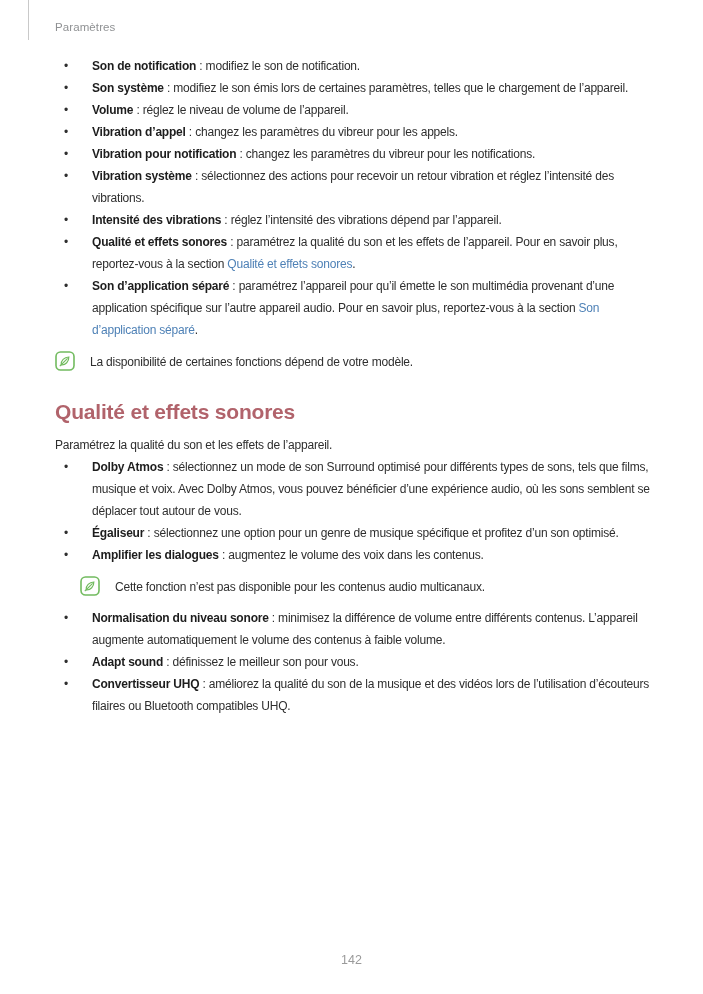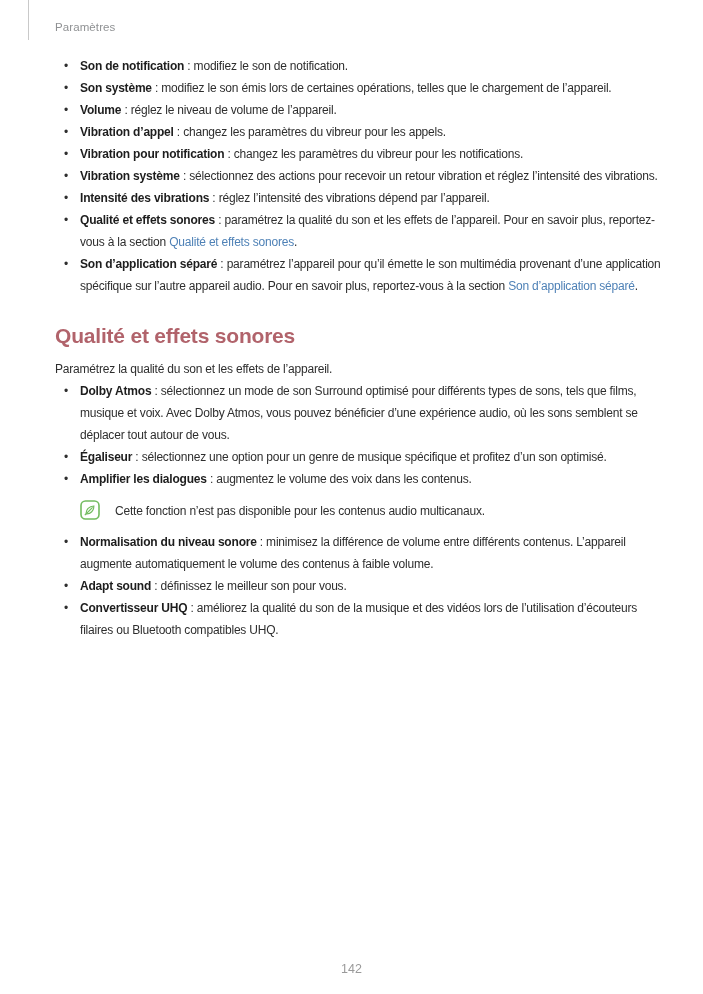--- a/index.html
+++ b/index.html
@@ -18,56 +18,56 @@
   .page { padding:21px 38px 0 55px; }
   .header-label {
     font-size:11.5px; color:#8f9193; letter-spacing:0.1px;
     margin-bottom:22px;
   }
   .content {
     font-size:12px; line-height:22px; letter-spacing:-0.2px; color:#2e2e2e;
   }
   .li { display:flex; }
   .dot { flex:none; width:16px; margin-left:9px; color:#2e2e2e; }
-  .li-body { flex:1; }
+  .li-body { flex:1;margin-left:12px; }
   span.bold { font-weight:700; color:#1d1d1d; }
   span.link { color:#4e81b6; }
   .note { display:flex; gap:15px; margin:9px 0 9px 0; }
   .note .note-icon { flex:none; width:20px; height:20px; margin-top:1px; }
   .note .note-text { padding-top:1px; }
   .note.indent { margin-left:25px; }
   .section-title {
     font-family:"Liberation Sans", sans-serif;
     font-size:21px; font-weight:700; color:#b1636b;
     letter-spacing:-0.2px;
     margin:28px 0 11px 0;
   }
   .footer {
-    position:absolute; bottom:18px; left:0; width:100%;
+    position:absolute; bottom:27px; left:0; width:100%;
     text-align:center; font-size:12.5px; color:#9a9a9a;
   }
 </style>
 </head>
 <body>
 
 <div class="top-rule"></div>
 
 <div class="page">
   <div class="header-label">Paramètres</div>
 
   <div class="content">
 
     <div>
         <div class="li">
           <span class="dot">•</span>
           <div class="li-body"><span class="bold">Son de notification</span><span class="text"> : modifiez le son de notification.</span></div>
         </div>
         <div class="li">
           <span class="dot">•</span>
-          <div class="li-body"><span class="bold">Son système</span><span class="text"> : modifiez le son émis lors de certaines opérations, telles que le chargement de l’appareil.</span></div>
+          <div class="li-body"><span class="bold">Son système</span><span class="text"> : modifiez le son émis lors de certaines paramètres, telles que le chargement de l’appareil.</span></div>
         </div>
         <div class="li">
           <span class="dot">•</span>
           <div class="li-body"><span class="bold">Volume</span><span class="text"> : réglez le niveau de volume de l’appareil.</span></div>
         </div>
         <div class="li">
           <span class="dot">•</span>
           <div class="li-body"><span class="bold">Vibration d’appel</span><span class="text"> : changez les paramètres du vibreur pour les appels.</span></div>
         </div>
         <div class="li">
@@ -85,20 +85,30 @@
         <div class="li">
           <span class="dot">•</span>
           <div class="li-body"><span class="bold">Qualité et effets sonores</span><span class="text"> : paramétrez la qualité du son et les effets de l’appareil. Pour en savoir plus, reportez-vous à la section </span><span class="link">Qualité et effets sonores</span><span class="text">.</span></div>
         </div>
         <div class="li">
           <span class="dot">•</span>
           <div class="li-body"><span class="bold">Son d’application séparé</span><span class="text"> : paramétrez l’appareil pour qu’il émette le son multimédia provenant d’une application spécifique sur l’autre appareil audio. Pour en savoir plus, reportez-vous à la section </span><span class="link">Son d’application séparé</span><span class="text">.</span></div>
         </div>
       </div>
 
+    <div class="note">
+      <span class="note-icon">
+        <svg width="20" height="20" viewBox="0 0 20 20">
+          <rect x="1" y="1" width="18" height="18" rx="4.5" fill="none" stroke="#72bb5f" stroke-width="1.6"></rect>
+          <path d="M6.2 13.8 C5.8 9.6 9.2 6.2 13.8 6 C14 10.6 10.6 14.2 6.2 13.8 Z" fill="none" stroke="#72bb5f" stroke-width="1.2"></path>
+          <path d="M4.8 15.2 L12.6 7.4" fill="none" stroke="#72bb5f" stroke-width="1.2"></path>
+        </svg>
+      </span>
+      <div class="note-text">La disponibilité de certaines fonctions dépend de votre modèle.</div>
+    </div>
 
     <h1 class="section-title">Qualité et effets sonores</h1>
 
     <div>
         <div class="para"><span class="text">Paramétrez la qualité du son et les effets de l’appareil.</span></div>
       </div>
 
     <div>
         <div class="li">
           <span class="dot">•</span>

